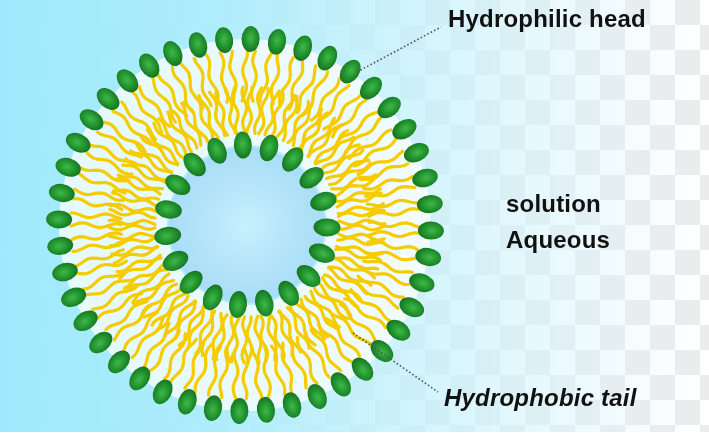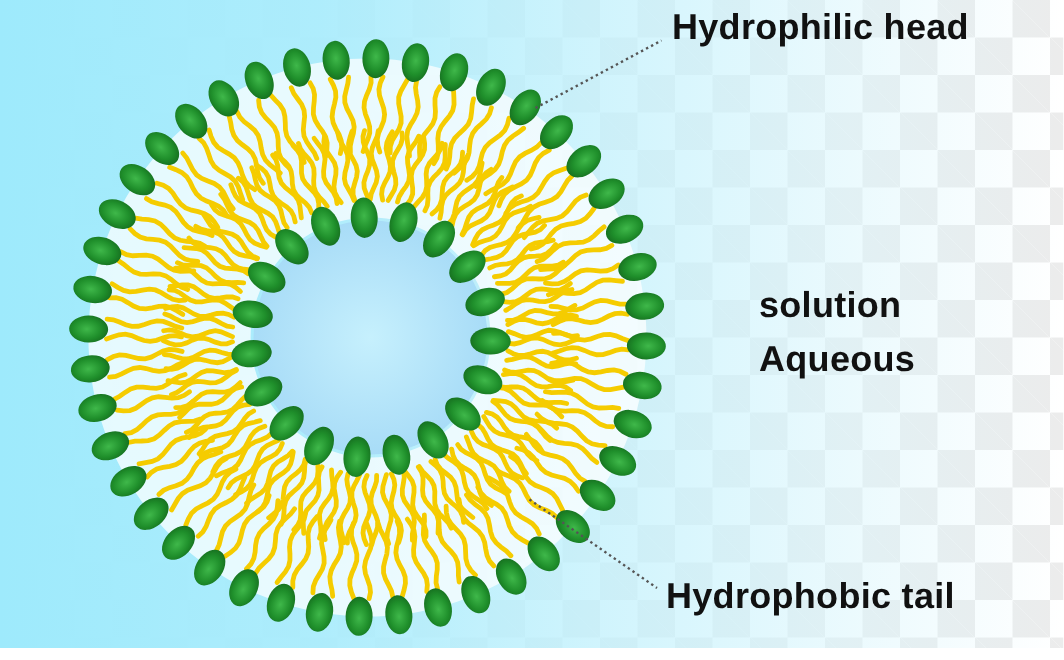--- a/index.html
+++ b/index.html
@@ -18,21 +18,21 @@
   .water {
     position: absolute; inset: 0;
     background: linear-gradient(90deg, rgba(158,234,252,1) 0%, rgba(170,236,252,0.95) 30%, rgba(190,240,252,0.75) 55%, rgba(215,245,252,0.5) 80%, rgba(230,248,252,0.0) 100%);
   }
   svg.diagram { position: absolute; left: 0; top: 0; }
   .label {
     position: absolute; font-weight: bold; color: #111111; white-space: nowrap;
     font-size: 24px; line-height: 1.2; letter-spacing: 0.2px;
   }
   .label-head { left: 448px; top: 5px; }
-  .label-tail { left: 444px; top: 384px; }
+  .label-tail { left: 444px; top: 384px; font-style: italic; }
   .label-aqueous { left: 506px; top: 186px; line-height: 36px; }
   .label-aqueous span { display: block; }
 </style>
 </head>
 <body>
 
 <div class="stage">
   <div class="checker"></div>
   <div class="water"></div>
 

